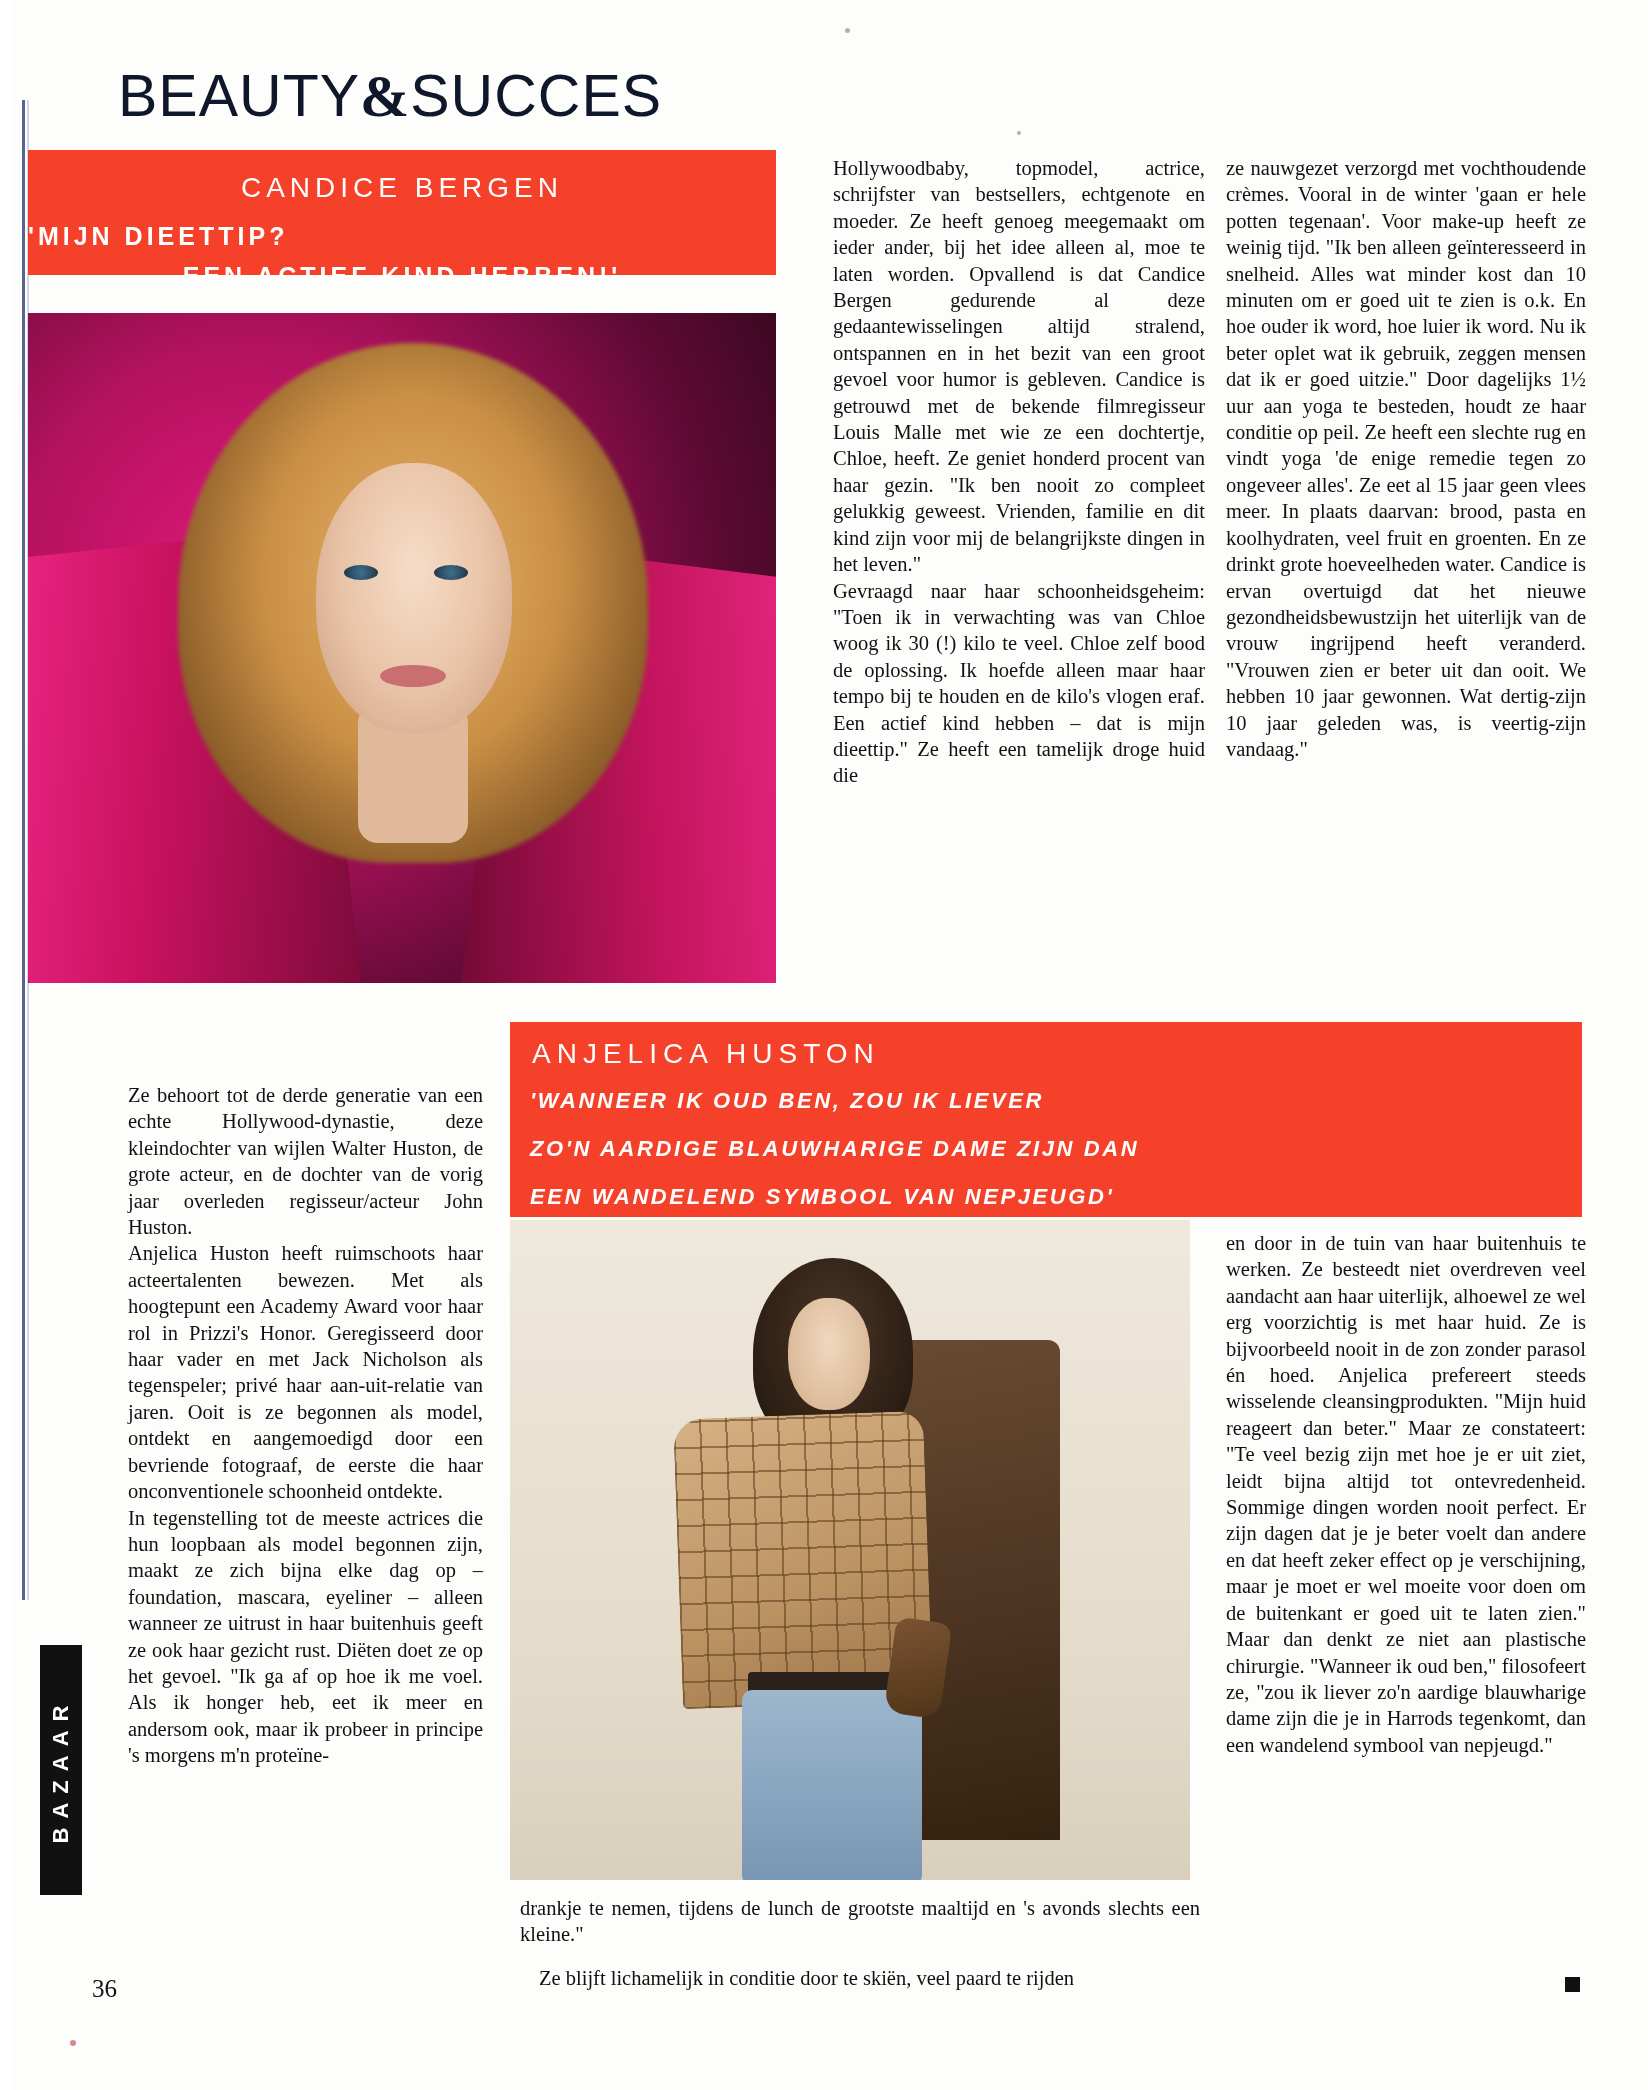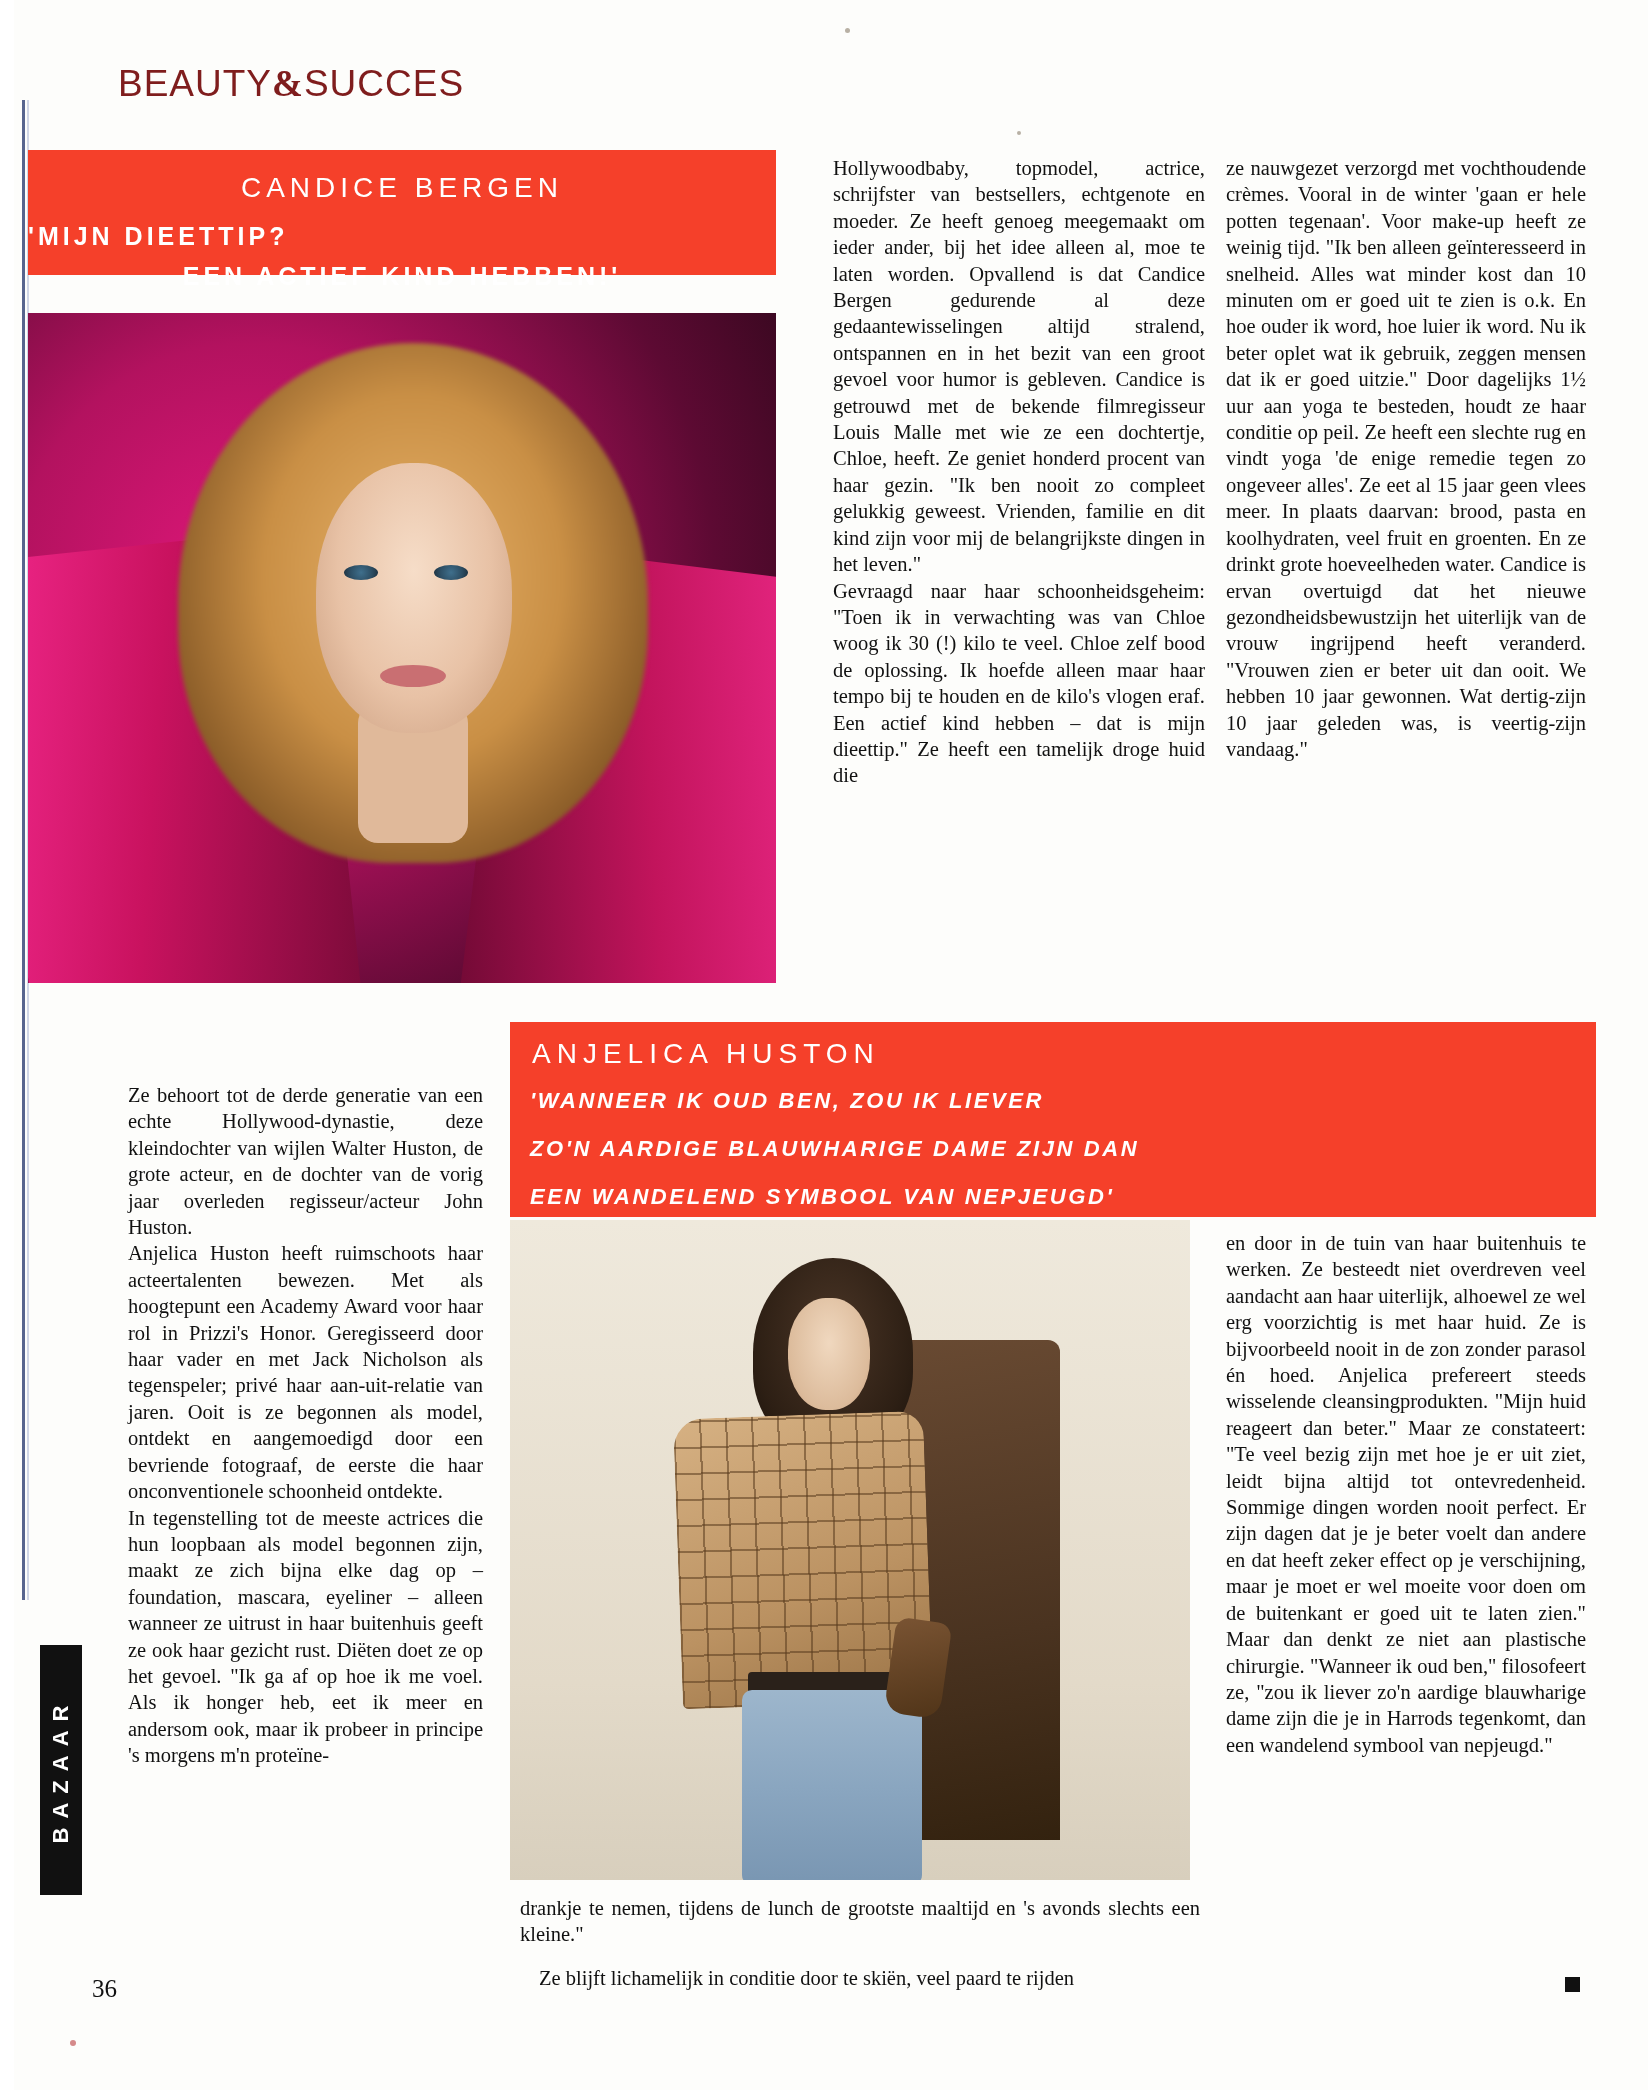--- a/index.html
+++ b/index.html
@@ -43,23 +43,23 @@
     height: 1500px;
     background: #cfd6e6;
   }
 
   
   .masthead {
     position: absolute;
     left: 118px;
     top: 62px;
     font-family: "Liberation Sans", sans-serif;
-    font-size: 37px;
+    font-size: 59px;
     letter-spacing: 1px;
-    color: #7f1d1d;
+    color: #0f172a;
     font-weight: 300;
     white-space: nowrap;
   }
   .masthead .amp {
     font-weight: 700;
     font-family: "Liberation Serif", serif;
   }
 
   
   .redbox {
@@ -99,21 +99,20 @@
     font-size: 25px;
     letter-spacing: 4px;
     font-weight: 700;
   }
 
   #huston-redbox {
     left: 510px;
     top: 1022px;
     width: 1072px;
     height: 195px;
-    padding-left: 14px;
   }
   #huston-name {
     position: absolute;
     left: 22px;
     top: 16px;
     font-size: 28px;
     letter-spacing: 6px;
     font-weight: 400;
   }
   .huston-line {

